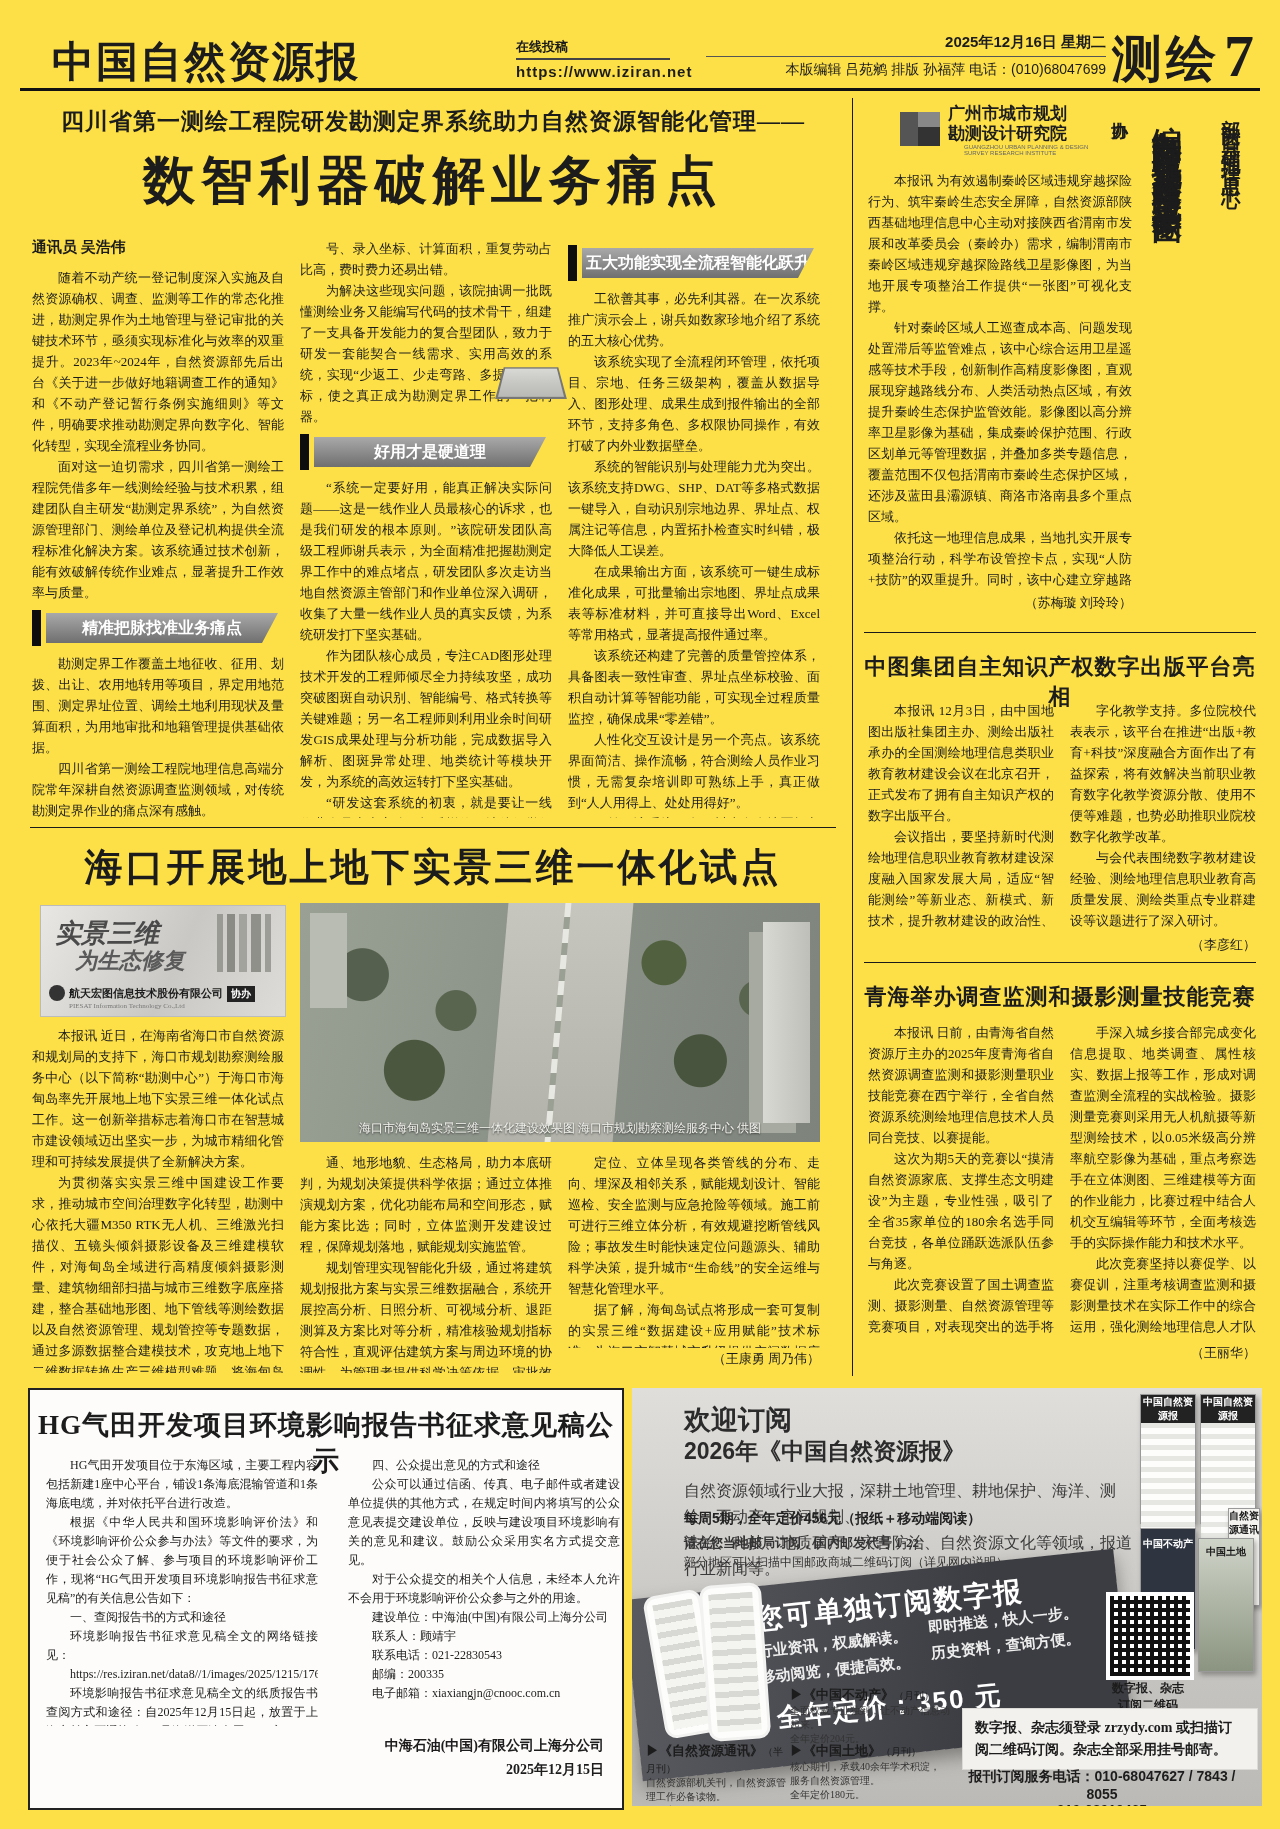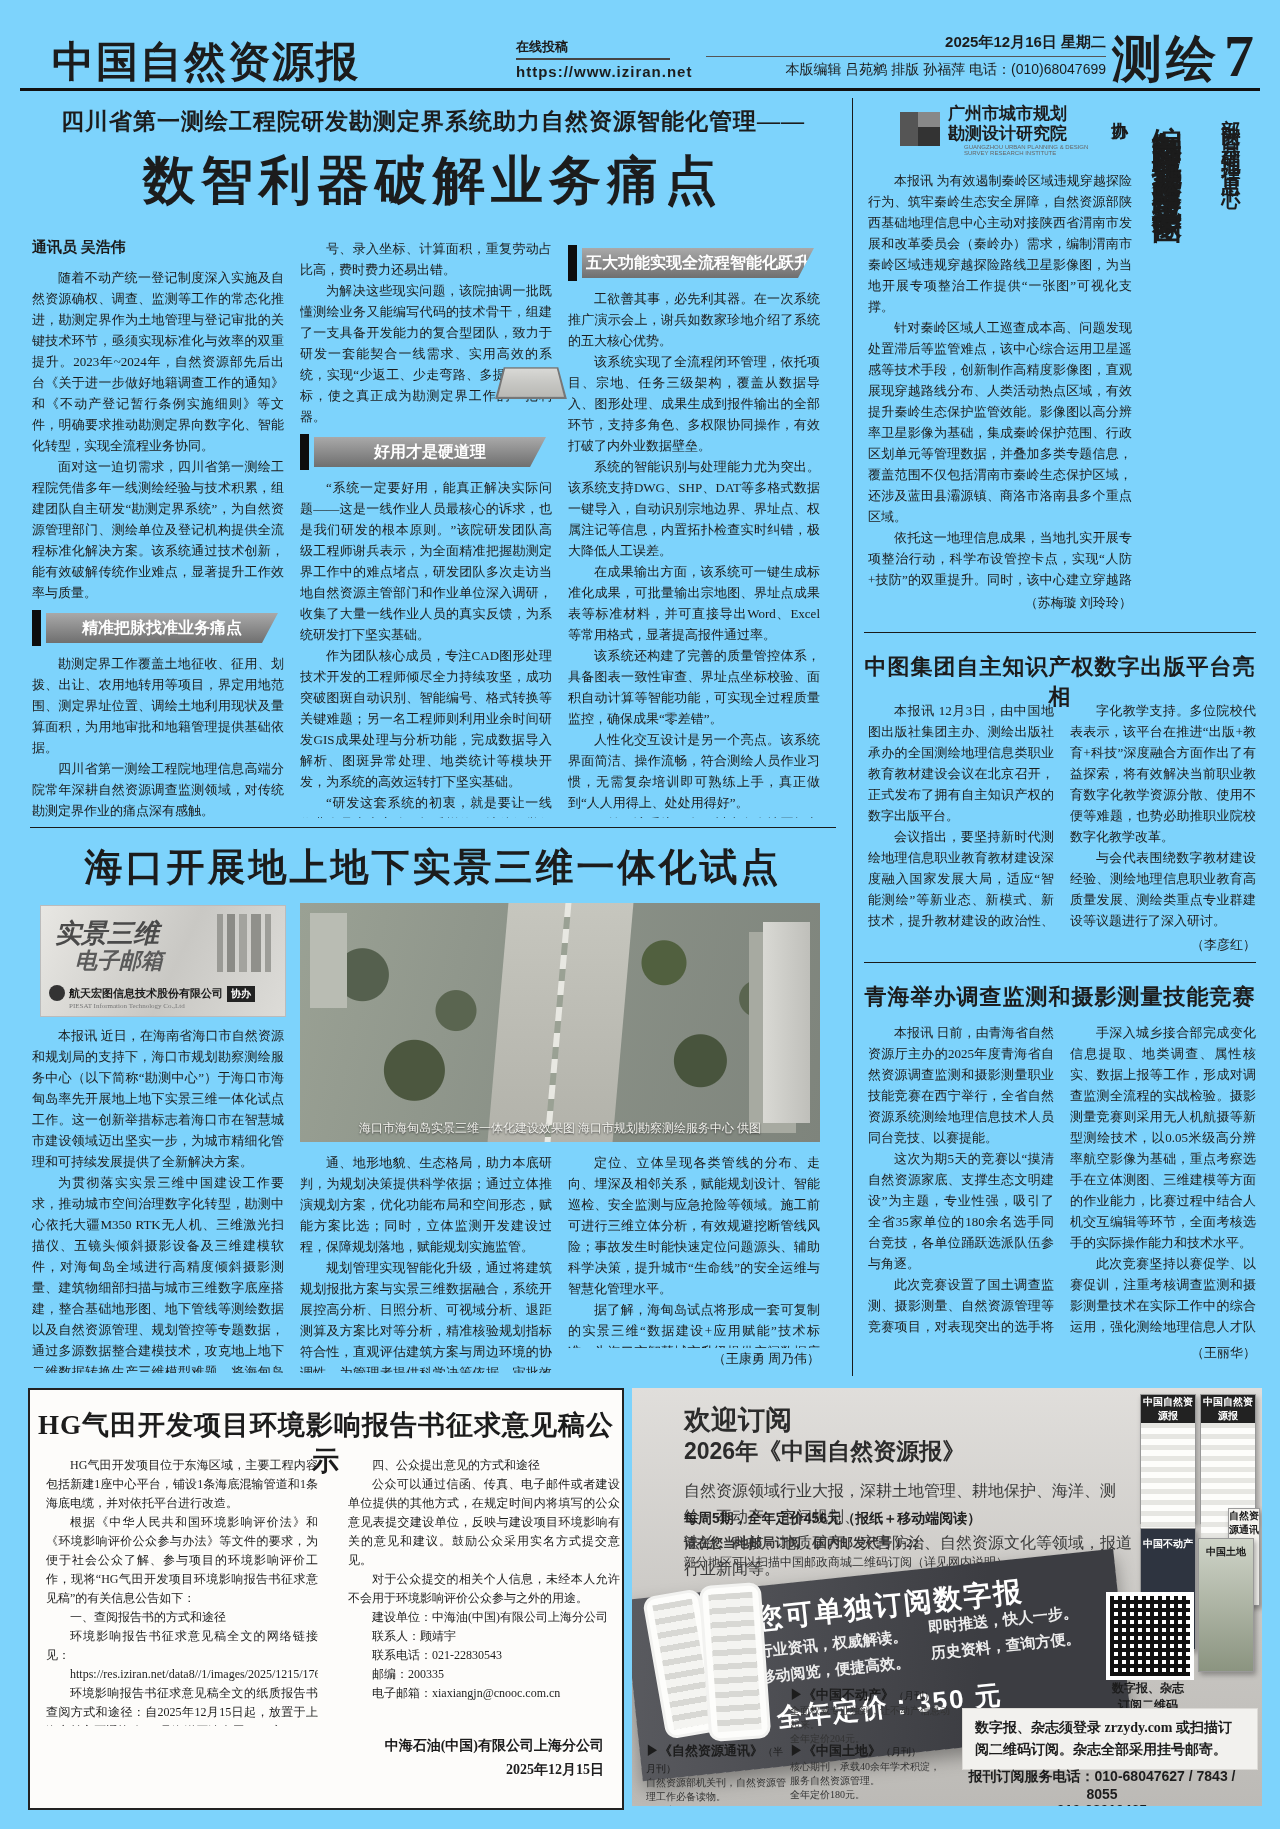--- a/index.html
+++ b/index.html
@@ -1,16 +1,16 @@
 <!DOCTYPE html>
 <html><head>
 <meta charset="utf-8">
 <style>
   html,body{margin:0;padding:0;background:#e3e1dc;}
-  .page{position:relative;width:1280px;height:1829px;margin:0 auto;background:#7dd3fc;
+  .page{position:relative;width:1280px;height:1829px;margin:0 auto;background:#fde047;
         font-family:"Liberation Serif","DejaVu Serif",serif;color:#1c1c1c;overflow:hidden;}
   .abs{position:absolute;}
   .sans{font-family:"Liberation Sans","DejaVu Sans",sans-serif;margin-left:16px;}
   .clip{overflow:hidden;}
   .jtext{text-align:justify;}
   .para{margin:0;text-indent:2em;font-size:13px;line-height:21px;text-align:justify;}
   .small .para{font-size:12px;line-height:19px;}
   .rule-h{background:#1a1a1a;height:1px;}
   .rule-v{background:#1a1a1a;width:1px;}
   
@@ -229,21 +229,21 @@
         <p class="para">此次竞赛坚持以赛促学、以赛促训，注重考核调查监测和摄影测量技术在实际工作中的综合运用，强化测绘地理信息人才队伍建设，助力提升全省自然资源管理支撑能力和服务保障水平。</p>
       </div>
   </div>
   <div class="abs byline" style="left:1070px;top:1344px;width:186px;">（王丽华）</div>
 
   <div class="abs rule-h" style="left:30px;top:827px;width:806px;"></div>
   <div class="abs headline-l" style="left:30px;top:842px;width:806px;">海口开展地上地下实景三维一体化试点</div>
 
   <div class="abs promo" style="left:40px;top:905px;width:244px;height:110px;">
     <div class="abs promo-t1" style="left:14px;top:10px;">实景三维</div>
-    <div class="abs promo-t2" style="left:34px;top:40px;">电子邮箱</div>
+    <div class="abs promo-t2" style="left:34px;top:40px;">为生态修复</div>
     <div class="abs skyline" style="right:8px;top:8px;width:60px;height:58px;"></div>
     <div class="abs" style="left:8px;bottom:6px;width:228px;">
       <span style="display:inline-block;width:16px;height:16px;border-radius:50%;background:#333;vertical-align:middle;"></span>
       <span class="promo-co">航天宏图信息技术股份有限公司</span>
       <span class="badge">协办</span>
       <div class="promo-en" style="margin-left:20px;">PIESAT Information Technology Co.,Ltd</div>
     </div>
   </div>
 
   <div class="abs photo" style="left:300px;top:903px;width:520px;height:239px;">

